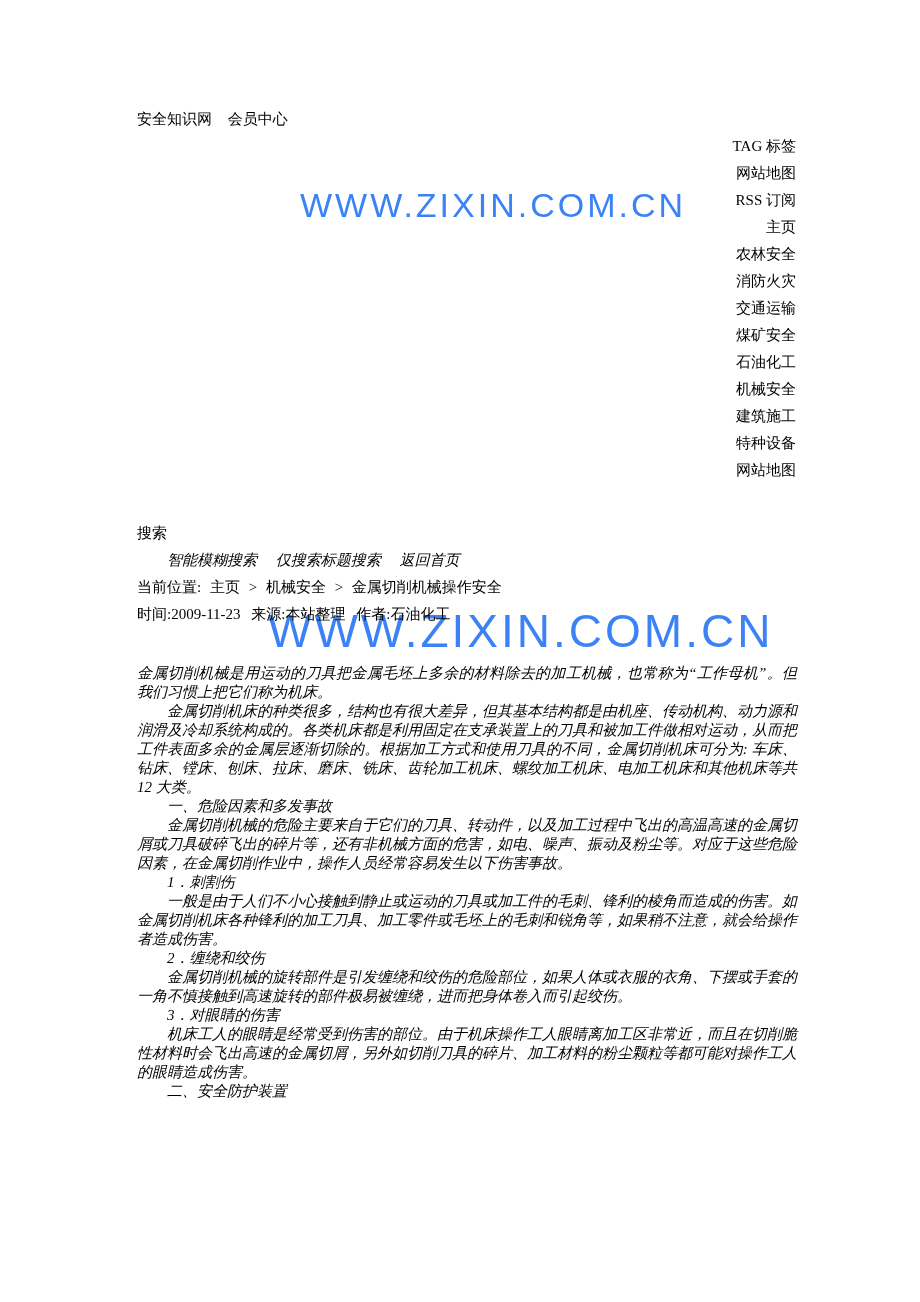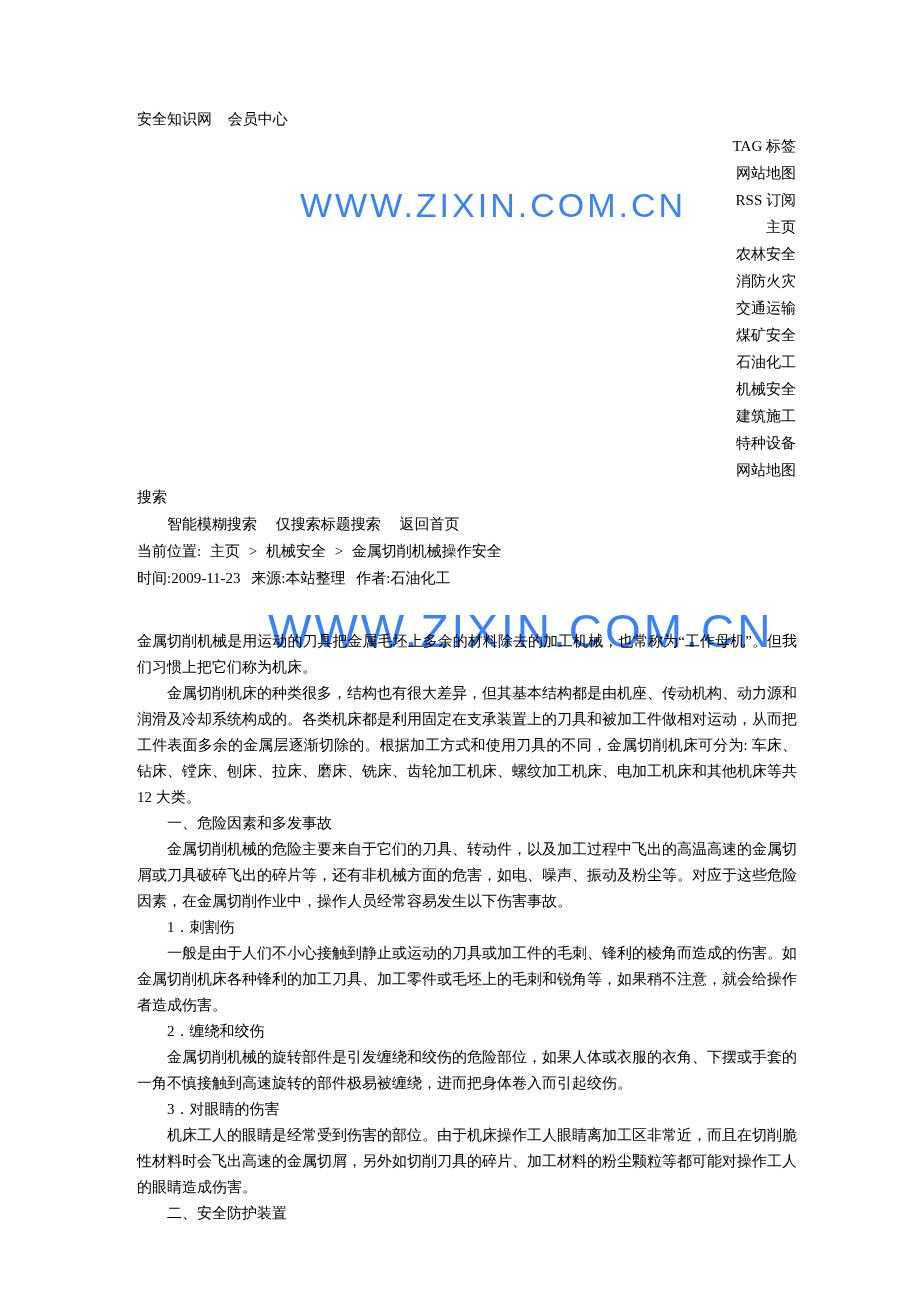--- a/index.html
+++ b/index.html
@@ -28,32 +28,33 @@
     .page {
       position: relative;
       z-index: 1;
       padding: 106px 124px 0 137px;
       font-size: 15px;
     }
     .lnk { cursor: pointer; }
     .hdr-line { line-height: 27px; }
     .hdr-line .lnk { margin-right: 12px; }
     .navlist .nav-item { line-height: 27px; padding-left: 9px; cursor: pointer; text-align: right; }
-    .search-label { line-height: 27px; width: -moz-fit-content; width: fit-content; }
+    .search-label { margin-top: 36px; line-height: 27px; width: -moz-fit-content; width: fit-content; }
     .search-opts { line-height: 27px; padding-left: 30px; }
-    .search-opts .lnk { margin-right: 15px; }
+    .search-opts .lnk { margin-right: 15px; font-style: italic; }
     .crumb { line-height: 27px; }
     .crumb span { margin-right: 5px; }
     .meta { line-height: 27px; }
     .meta span { margin-right: 7px; }
     .article {
       margin-top: 36px;
       width: 660px;
-      line-height: 26px;
+      line-height: 19px;
       text-align: justify;
+      font-style: italic;
     }
     .article .indent { text-indent: 2em; }
   </style>
 </head>
 <body>
 
 <div class="wm wm1">WWW.ZIXIN.COM.CN</div>
 <div class="wm wm2">WWW.ZIXIN.COM.CN</div>
 
 <div class="page">

